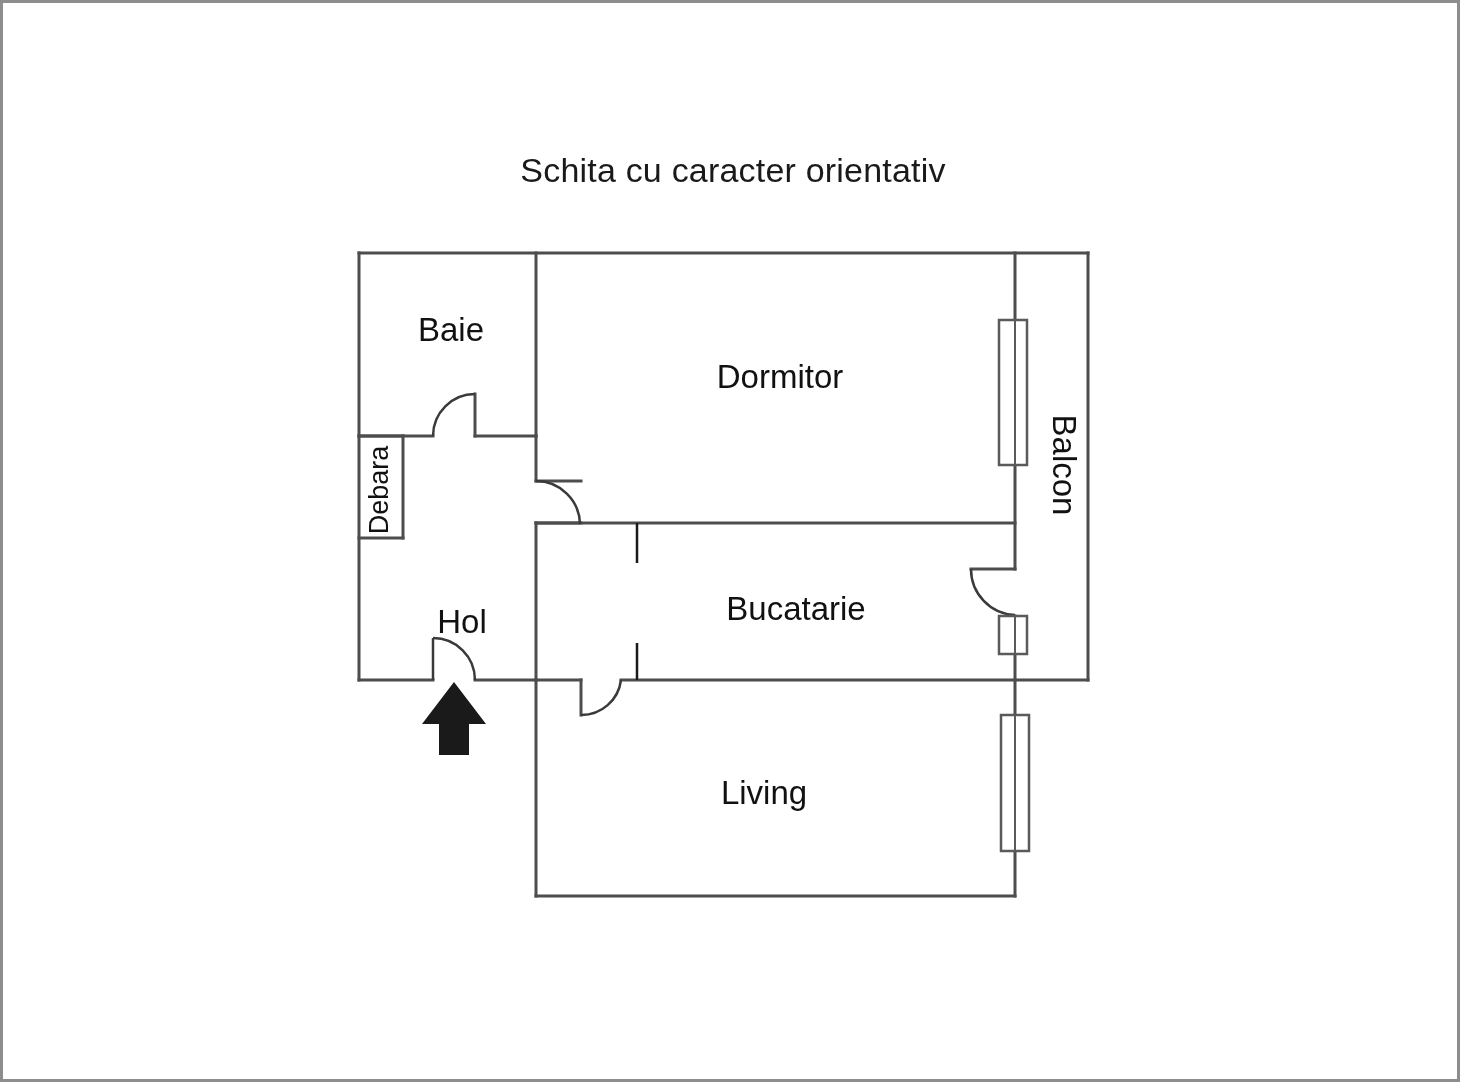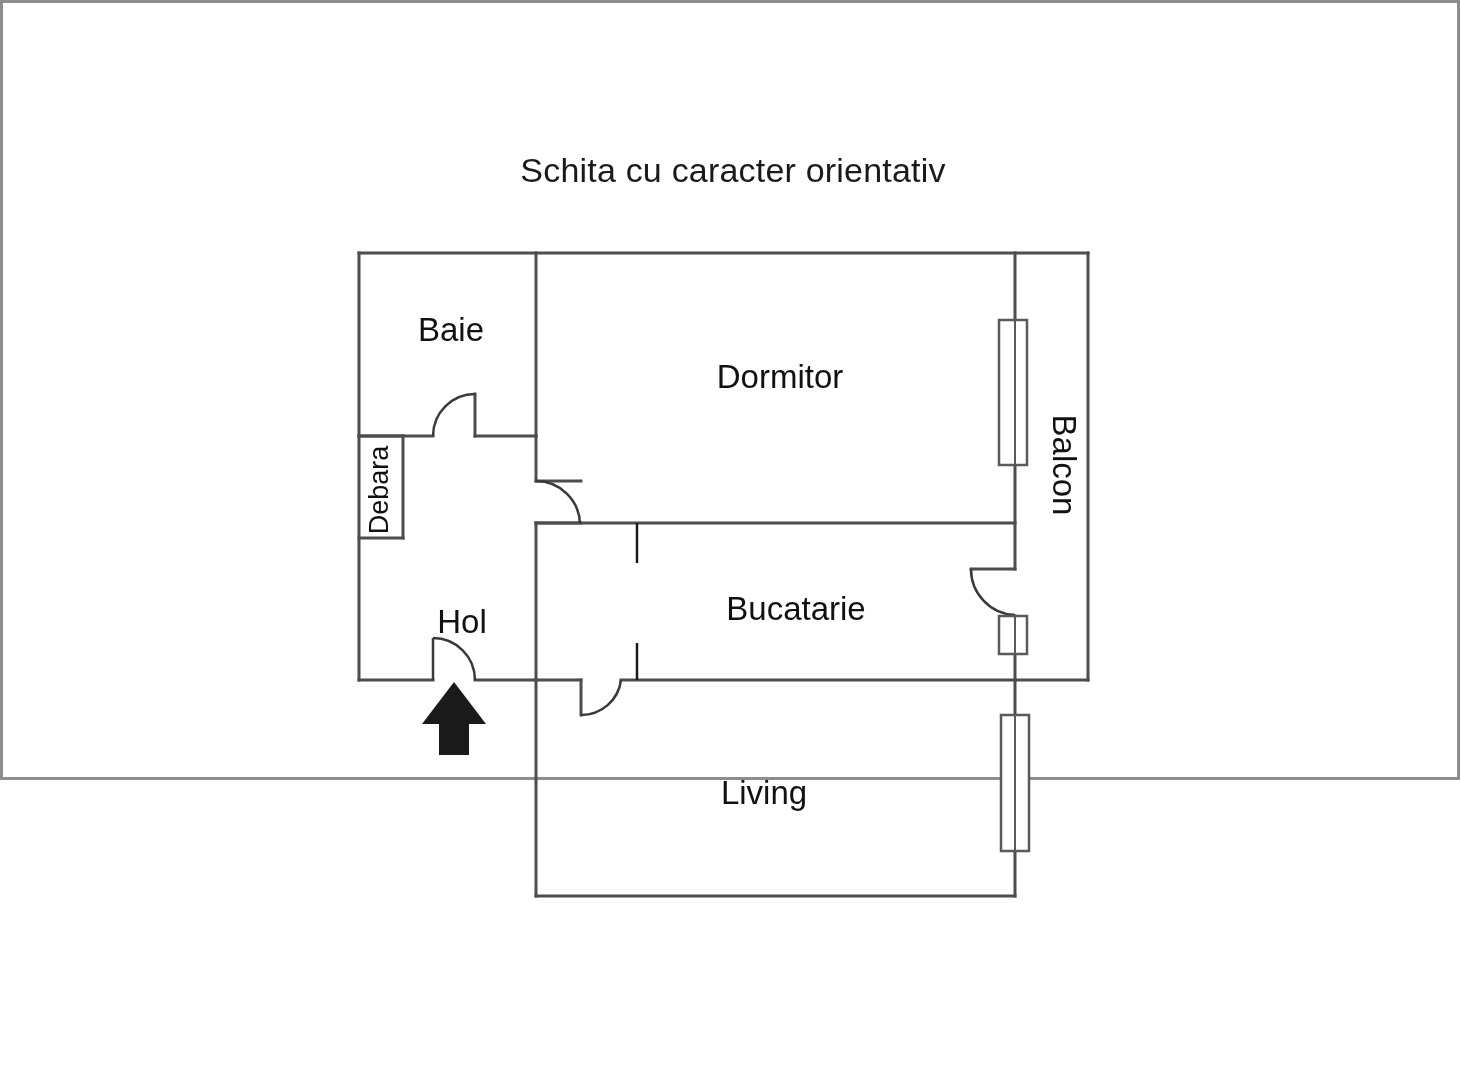--- a/index.html
+++ b/index.html
@@ -10,21 +10,21 @@
   }
   body {
     width: 1460px;
     height: 1082px;
     font-family: "Liberation Sans", sans-serif;
     overflow: hidden;
   }
   #page {
     position: relative;
     width: 1460px;
-    height: 780px;
+    height: 1082px;
     background: #ffffff;
     box-sizing: border-box;
     border: 3px solid #8d8d8d;
   }
   #plan-title {
     position: absolute;
     left: 0;
     top: 148px;
     width: 1460px;
     text-align: center;

